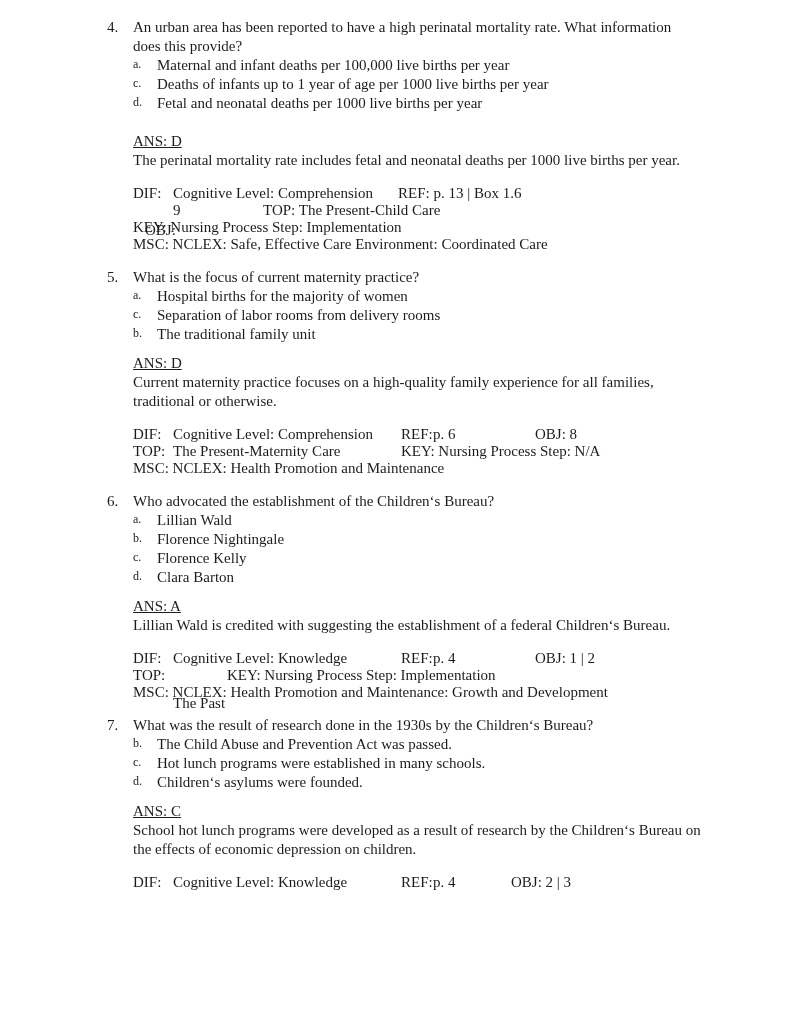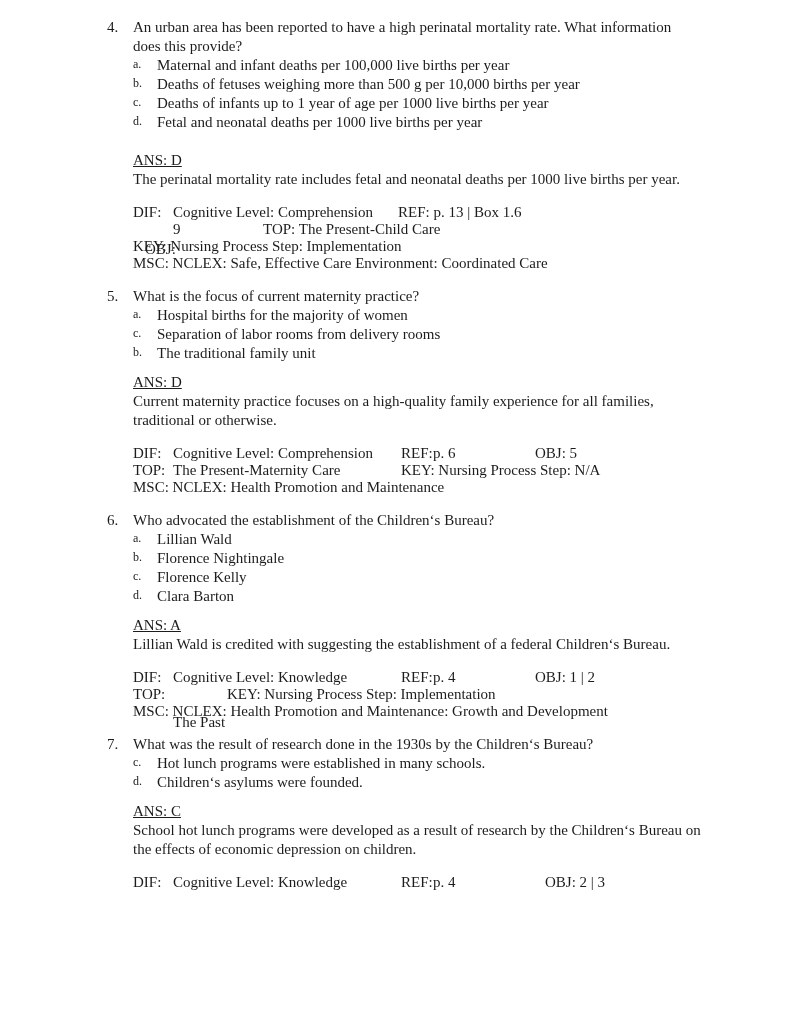--- a/index.html
+++ b/index.html
@@ -41,21 +41,20 @@
 
 <div class="page" style="background: rgb(255, 255, 255); color: rgb(28, 28, 28);">
   <section class="question q-first">
     <span class="q-num">4.</span>
     <div class="q-text">
         <div class="q-line">An urban area has been reported to have a high perinatal mortality rate. What information</div>
         <div class="q-line">does this provide?</div>
       </div>
     <div class="options">
         <div class="option"><span class="opt-letter">a.</span><span class="opt-text">Maternal and infant deaths per 100,000 live births per year</span></div>
-        <div class="option"><span class="opt-letter">b.</span><span class="opt-text">Deaths of fetuses weighing more than 500 g per 10,000 births per year</span></div>
         <div class="option"><span class="opt-letter">c.</span><span class="opt-text">Deaths of infants up to 1 year of age per 1000 live births per year</span></div>
         <div class="option"><span class="opt-letter">d.</span><span class="opt-text">Fetal and neonatal deaths per 1000 live births per year</span></div>
       </div>
     <div class="ans">ANS: D</div>
     <div class="rationale">
         <div class="rationale-line">The perinatal mortality rate includes fetal and neonatal deaths per 1000 live births per year.</div>
       </div>
     <div class="meta">
         <div class="meta-line">
           <span class="meta-seg" style="left: 0px;">DIF:</span>
@@ -90,21 +89,21 @@
     <div class="rationale">
         <div class="rationale-line">Current maternity practice focuses on a high-quality family experience for all families,</div>
         <div class="rationale-line">traditional or otherwise.</div>
       </div>
     <div class="meta">
         <div class="meta-line">
           <span class="meta-seg" style="left: 0px;">DIF:</span>
           <span class="meta-seg" style="left: 40px;">Cognitive Level: Comprehension</span>
           <span class="meta-seg" style="left: 268px;">REF:</span>
           <span class="meta-seg" style="left: 300px;">p. 6</span>
-          <span class="meta-seg" style="left: 402px;">OBJ: 5</span>
+          <span class="meta-seg" style="left: 402px;">OBJ: 8</span>
         </div>
         <div class="meta-line">
           <span class="meta-seg" style="left: 0px;">TOP:</span>
           <span class="meta-seg" style="left: 40px;">The Present-Maternity Care</span>
           <span class="meta-seg" style="left: 268px;">KEY: Nursing Process Step: N/A</span>
         </div>
         <div class="meta-line">
           <span class="meta-seg" style="left: 0px;">MSC: NCLEX: Health Promotion and Maintenance</span>
         </div>
       </div>
@@ -143,31 +142,32 @@
         </div>
       </div>
   </section>
 
   <section class="question">
     <span class="q-num">7.</span>
     <div class="q-text">
         <div class="q-line">What was the result of research done in the 1930s by the Children‘s Bureau?</div>
       </div>
     <div class="options">
+        <div class="option"><span class="opt-letter">b.</span><span class="opt-text">The Child Abuse and Prevention Act was passed.</span></div>
         <div class="option"><span class="opt-letter">c.</span><span class="opt-text">Hot lunch programs were established in many schools.</span></div>
         <div class="option"><span class="opt-letter">d.</span><span class="opt-text">Children‘s asylums were founded.</span></div>
       </div>
     <div class="ans">ANS: C</div>
     <div class="rationale">
         <div class="rationale-line">School hot lunch programs were developed as a result of research by the Children‘s Bureau on</div>
         <div class="rationale-line">the effects of economic depression on children.</div>
       </div>
     <div class="meta">
         <div class="meta-line">
           <span class="meta-seg" style="left: 0px;">DIF:</span>
           <span class="meta-seg" style="left: 40px;">Cognitive Level: Knowledge</span>
           <span class="meta-seg" style="left: 268px;">REF:</span>
           <span class="meta-seg" style="left: 300px;">p. 4</span>
-          <span class="meta-seg" style="left: 412px;">OBJ: 2 | 3</span>
+          <span class="meta-seg" style="left: 378px;">OBJ: 2 | 3</span>
         </div>
       </div>
   </section>
 </div>
 
 </body></html>

